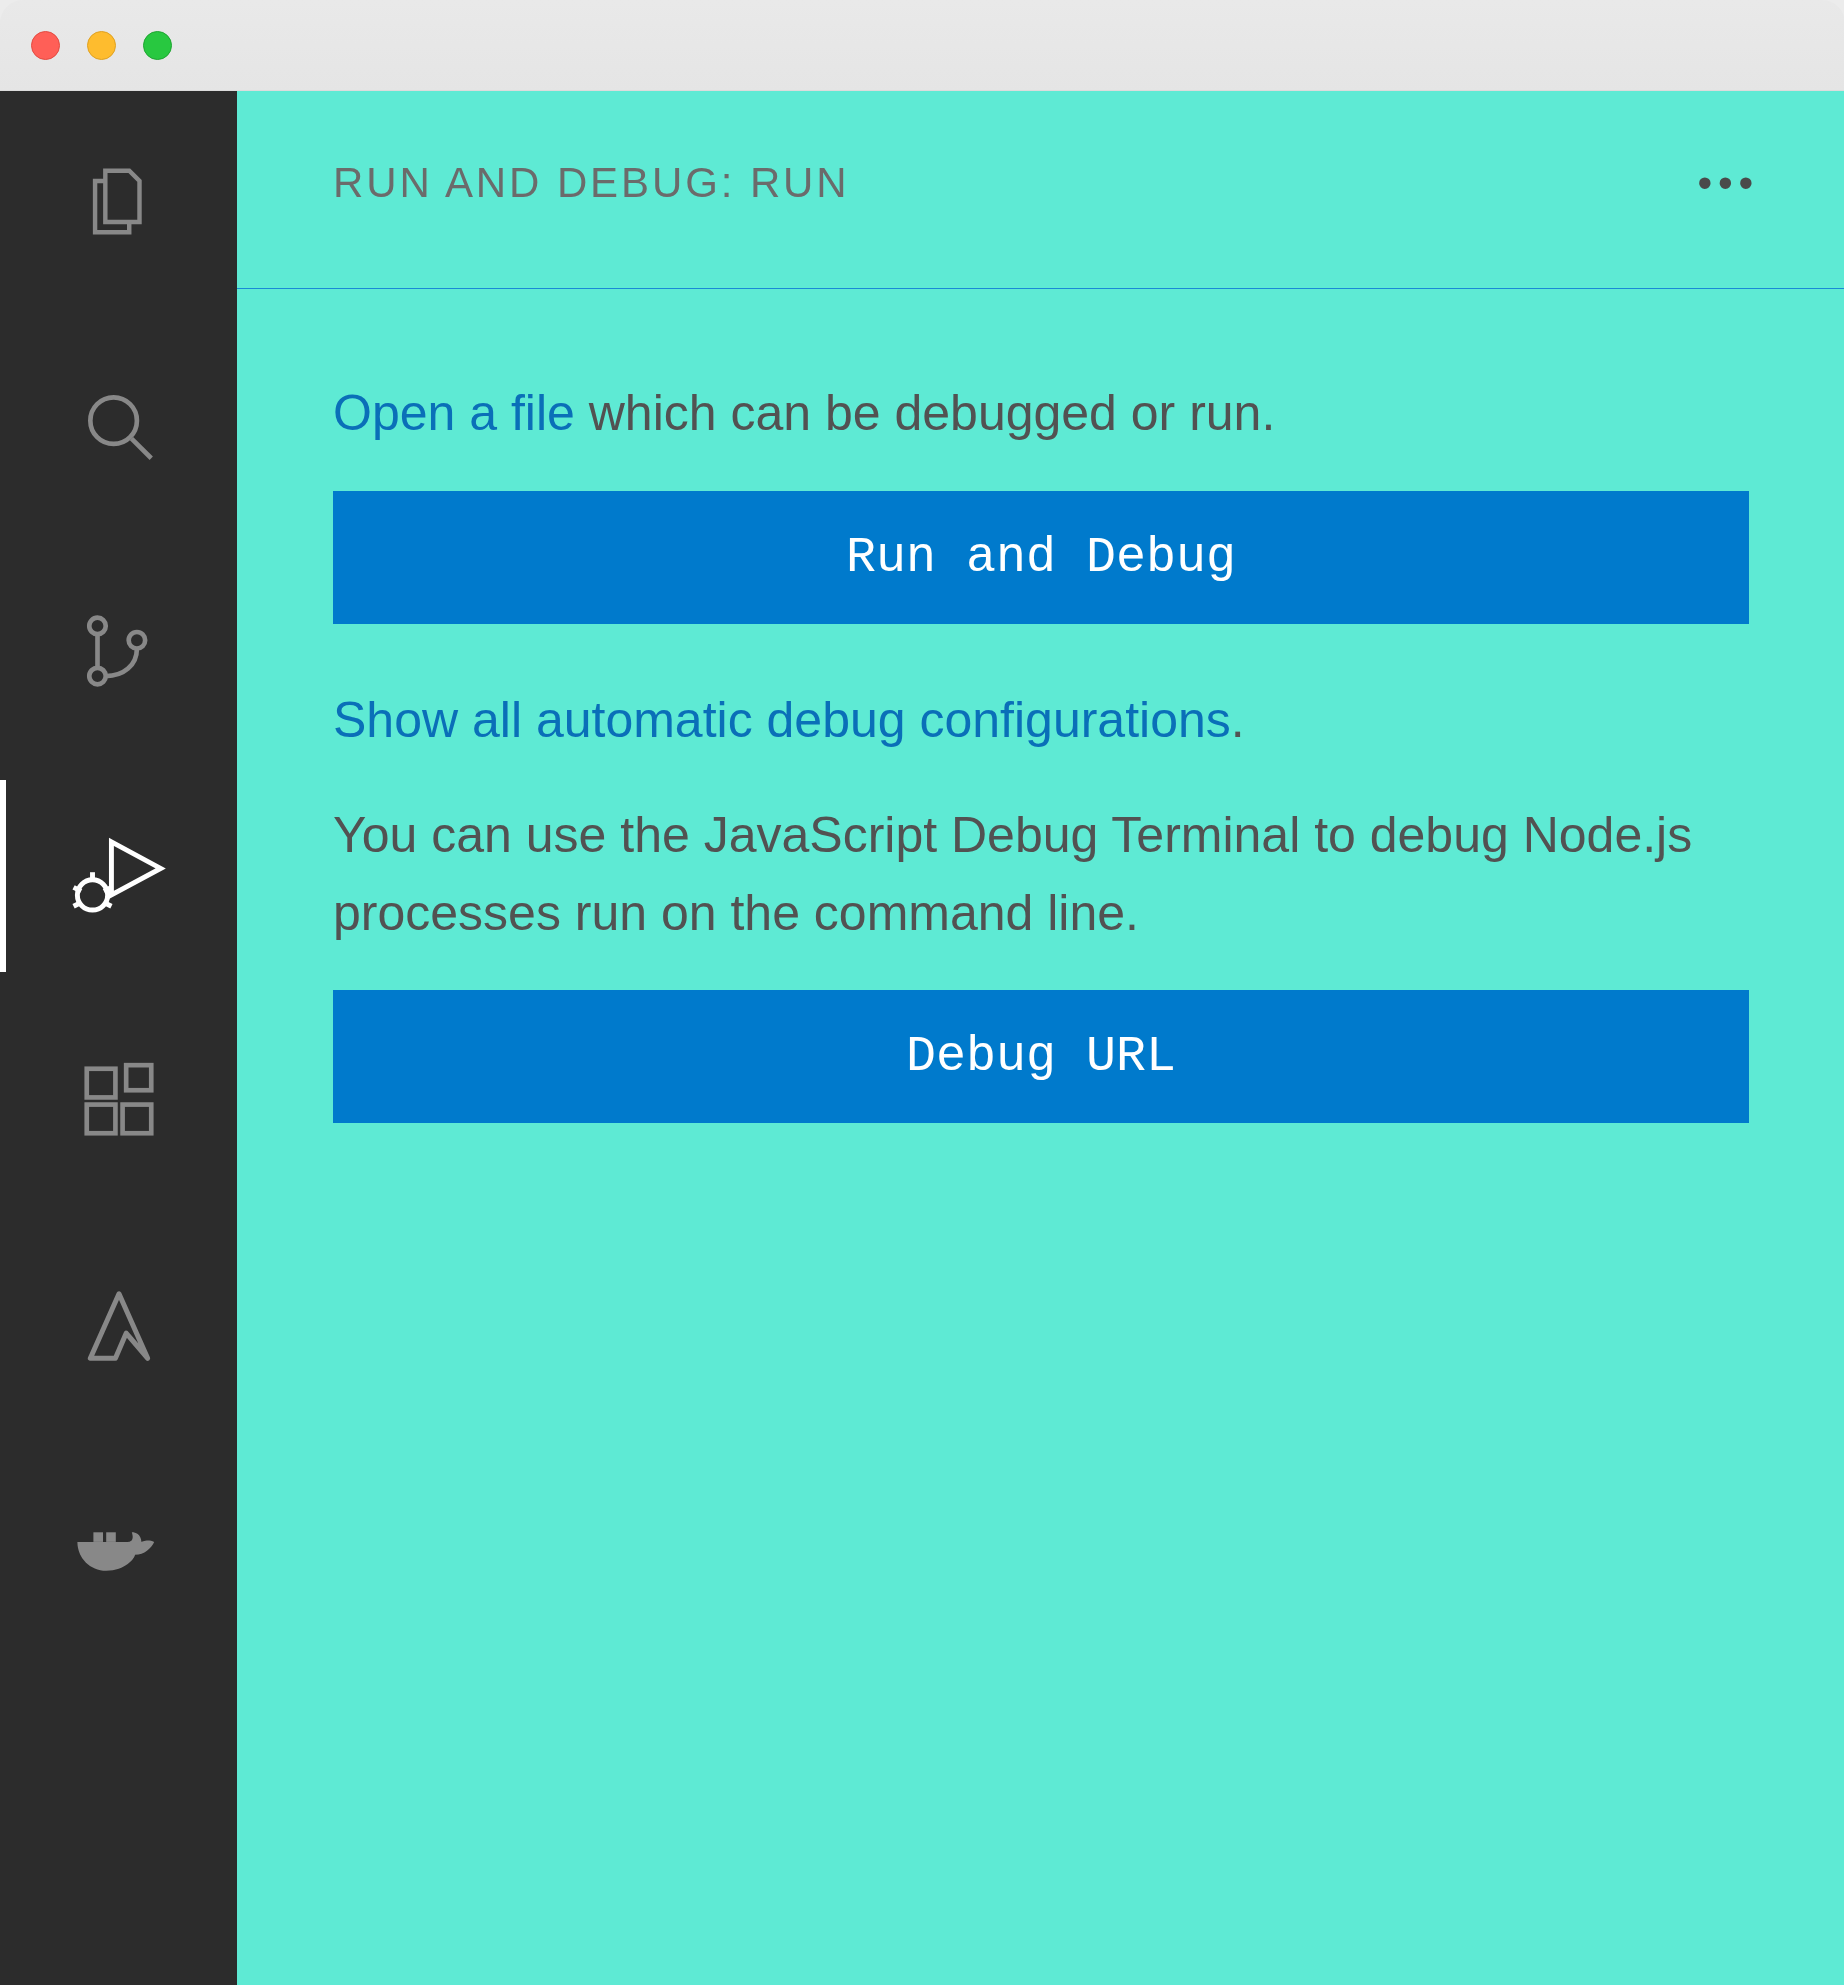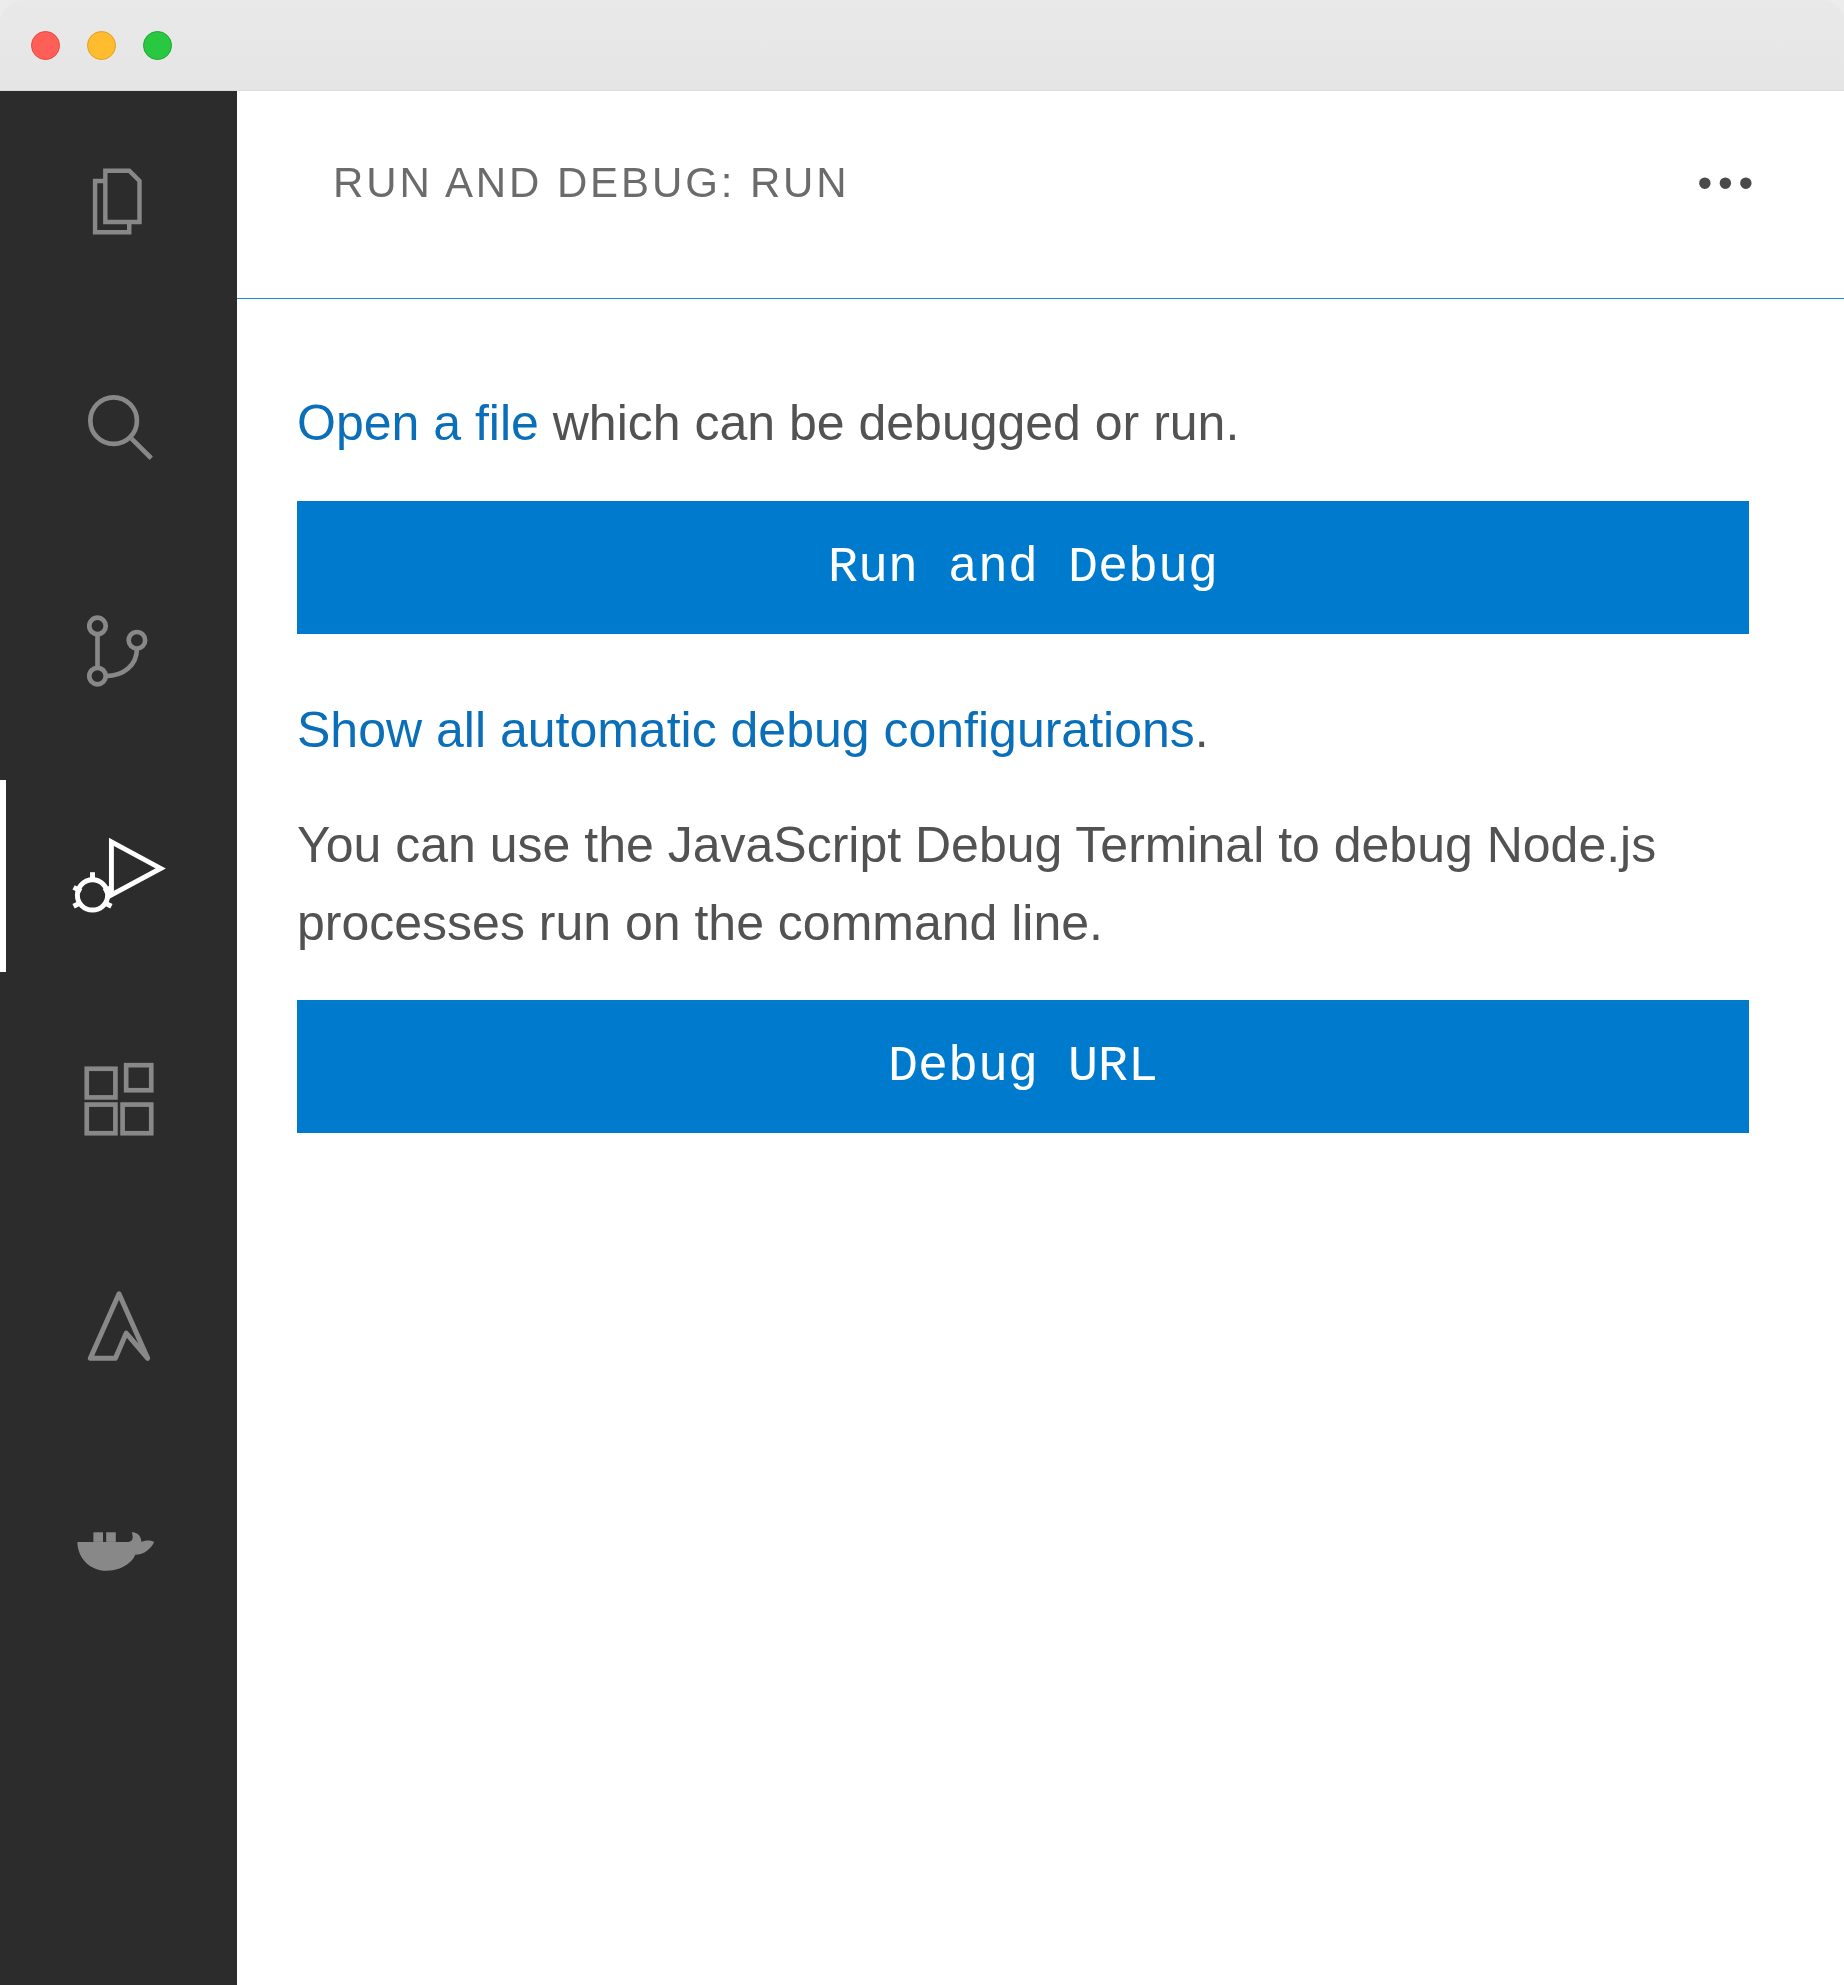--- a/index.html
+++ b/index.html
@@ -73,24 +73,23 @@
     top: -29px;
     bottom: -29px;
     width: 5.8px;
     background: #fff;
   }
   .act-item svg { display:block; }
   .act-icon-inactive { stroke: #888; fill: none; }
 
   .side-panel {
     flex: 1;
-    background: #ffffff;
+    background: #5eead4;
     display: flex;
     flex-direction: column;
-    gap: 24px;
   }
 
   .panel-header {
     height: 183px;
     display: flex;
     align-items: center;
     justify-content: space-between;
     padding: 0 86px 0 96px;
   }
   .panel-title {
@@ -101,24 +100,25 @@
   }
   .more-dots {
     font-size: 42px;
     color: #4a4a4a;
     letter-spacing: 5.8px;
     cursor: pointer;
   }
 
   .panel-content {
     border-top: 1.9px solid #1a8ad6;
-    padding: 86px 96px 58px 60px;
+    padding: 86px 96px 58px 96px;
     font-size: 50px;
     line-height: 1.55;
     color: #525252;
+    margin-top: 14px;
   }
   .panel-content p { margin-bottom: 38px; }
   .link {
     color: #0a6fb8;
     cursor: pointer;
   }
 
   .action-btn {
     display: block;
     width: 100%;

